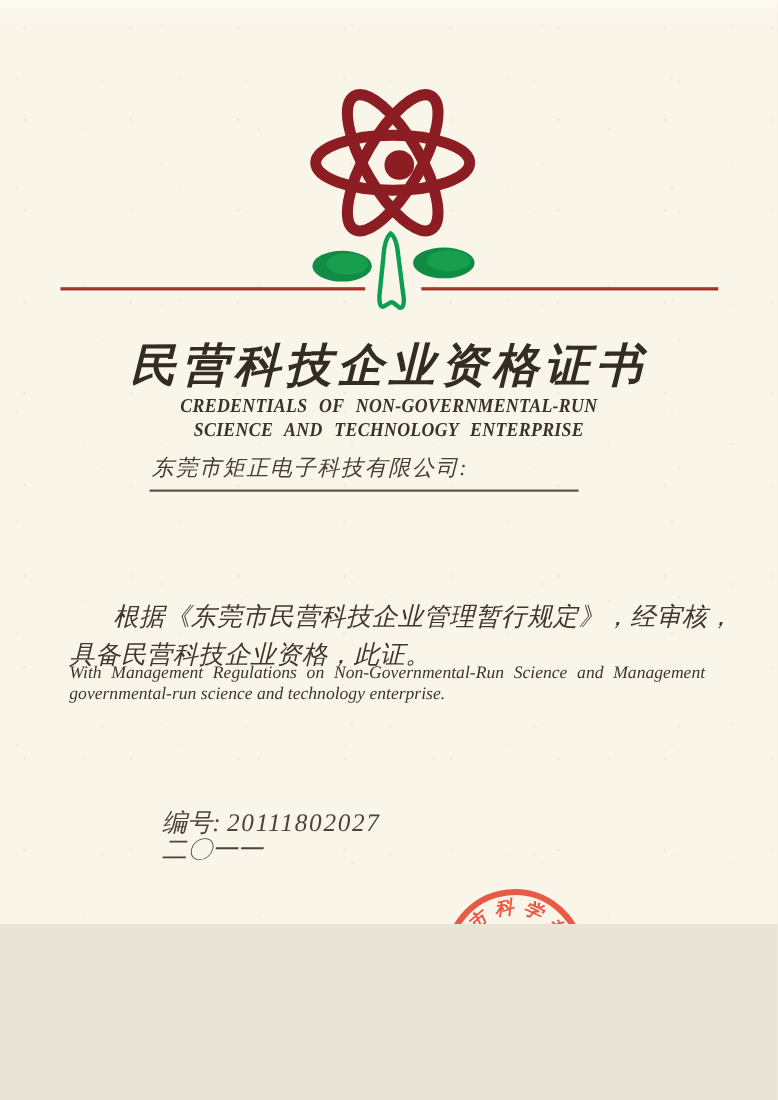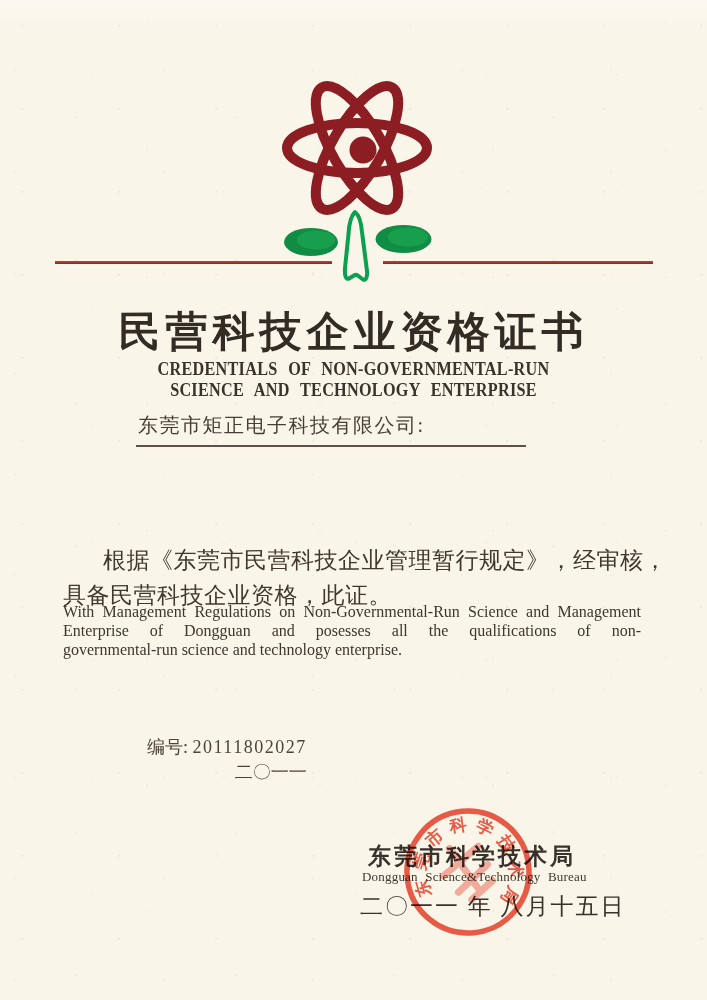--- a/index.html
+++ b/index.html
@@ -1,32 +1,33 @@
 <!DOCTYPE html>
 <html><head>
 <meta charset="utf-8">
 <title>民营科技企业资格证书</title>
 <style>
   html,body{margin:0;padding:0;background:#e9e4d8;}
   .stage{
     position:relative;
-    width:707px;height:1000px;
+    width:707px;height:840px;
     margin:0 auto;
     overflow:hidden;
     font-family:"Liberation Serif","DejaVu Serif",serif;
     background-color:#faf5e9;
     background-image:
       linear-gradient(to bottom, #fcf9f1 0%, rgba(250,245,233,0) 3%),
       radial-gradient(circle at 23% 31%, rgba(214,140,96,.16) 0 .7px, transparent 1.5px),
       radial-gradient(circle at 71% 64%, rgba(186,198,158,.14) 0 .7px, transparent 1.5px),
       radial-gradient(circle at 48% 82%, rgba(222,158,118,.12) 0 .8px, transparent 1.7px),
       radial-gradient(circle at 85% 18%, rgba(198,178,148,.14) 0 .7px, transparent 1.5px),
       radial-gradient(circle at 10% 70%, rgba(226,170,130,.12) 0 .8px, transparent 1.6px);
     background-size:100% 100%, 97px 83px, 131px 117px, 159px 143px, 173px 127px, 149px 101px;
     color:#3a332b;
+    font-style:italic;
   }
   .abs{position:absolute;}
   
   .rule{top:261px;height:3px;background:linear-gradient(#c0453a,#8e241c);}
   .rule-left{left:55px;width:277px;}
   .rule-right{left:383px;width:270px;}
   
   .title{
     top:304px;left:0;right:0;text-align:center;
     font-size:42px;font-weight:bold;letter-spacing:5px;
@@ -50,21 +51,21 @@
   
   .body-cn{left:63px;top:531px;width:602px;font-size:23px;line-height:35px;color:#40372e;letter-spacing:.5px;}
   .body-cn .indent{text-indent:40px;margin-top:12px;}
   .body-cn .line{white-space:nowrap;}
   
   .body-en{left:63px;top:603px;width:578px;font-size:16px;line-height:18.8px;color:#3e362e;}
   .en-line{text-align:justify;text-align-last:justify;}
   .en-first{padding-left:40px;}
   .en-last{text-align:left;text-align-last:left;}
   
-  .serial{left:147px;top:735px;font-size:18px;color:#4d4338;line-height:25px;text-align:right;}
+  .serial{left:147px;top:735px;font-size:23px;color:#4d4338;line-height:25px;}
   .serial .num{letter-spacing:1.5px;}
   
   .issuer-cn{left:368px;top:841px;font-size:23px;letter-spacing:3px;color:#38322b;white-space:nowrap;font-weight:bold;}
   .issuer-en{left:362px;top:869px;font-size:13px;word-spacing:4px;letter-spacing:.2px;color:#3e382f;white-space:nowrap;}
   .issue-date{left:348px;top:891px;font-size:23px;letter-spacing:2px;color:#38322b;white-space:nowrap;margin-left:12px;}
   
   .seal{left:388px;top:792px;width:160px;height:160px;mix-blend-mode:multiply;opacity:.92;transform:rotate(-6deg);}
 </style>
 </head>
 <body>
@@ -96,21 +97,20 @@
 
   <div class="abs recipient">东莞市矩正电子科技有限公司:</div>
 
   <div class="abs body-cn">
     <div class="line indent">根据《东莞市民营科技企业管理暂行规定》，经审核，</div>
     <div class="line">具备民营科技企业资格，此证。</div>
   </div>
 
   <div class="abs body-en">
     <div class="en-line">With Management Regulations on Non-Governmental-Run Science and Management</div>
-    <div class="en-line">Enterprise of Dongguan and posesses all the qualifications of non-</div>
     <div class="en-line en-last">governmental-run science and technology enterprise.</div>
   </div>
 
   <div class="abs serial">
     <div>
       <span>编号:</span>
       <span class="num">20111802027</span>
     </div>
     <div>二〇一一</div>
   </div>

